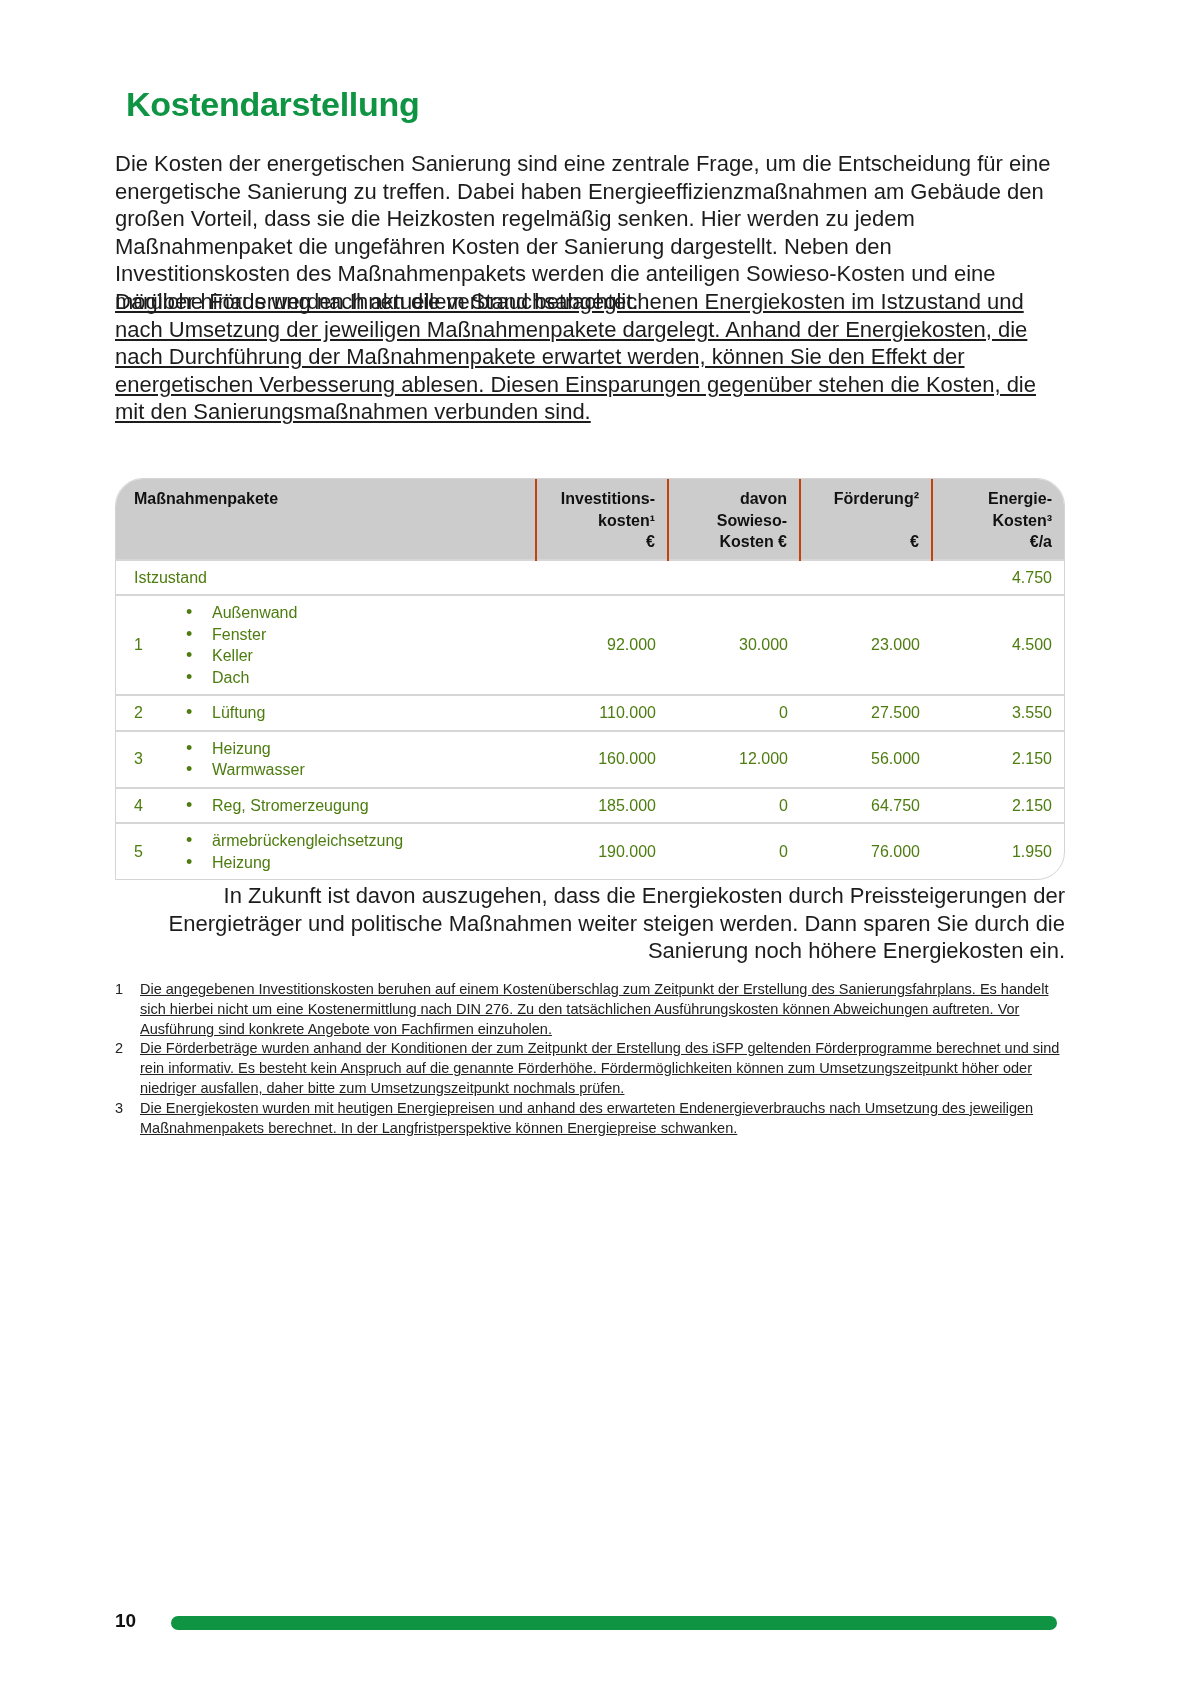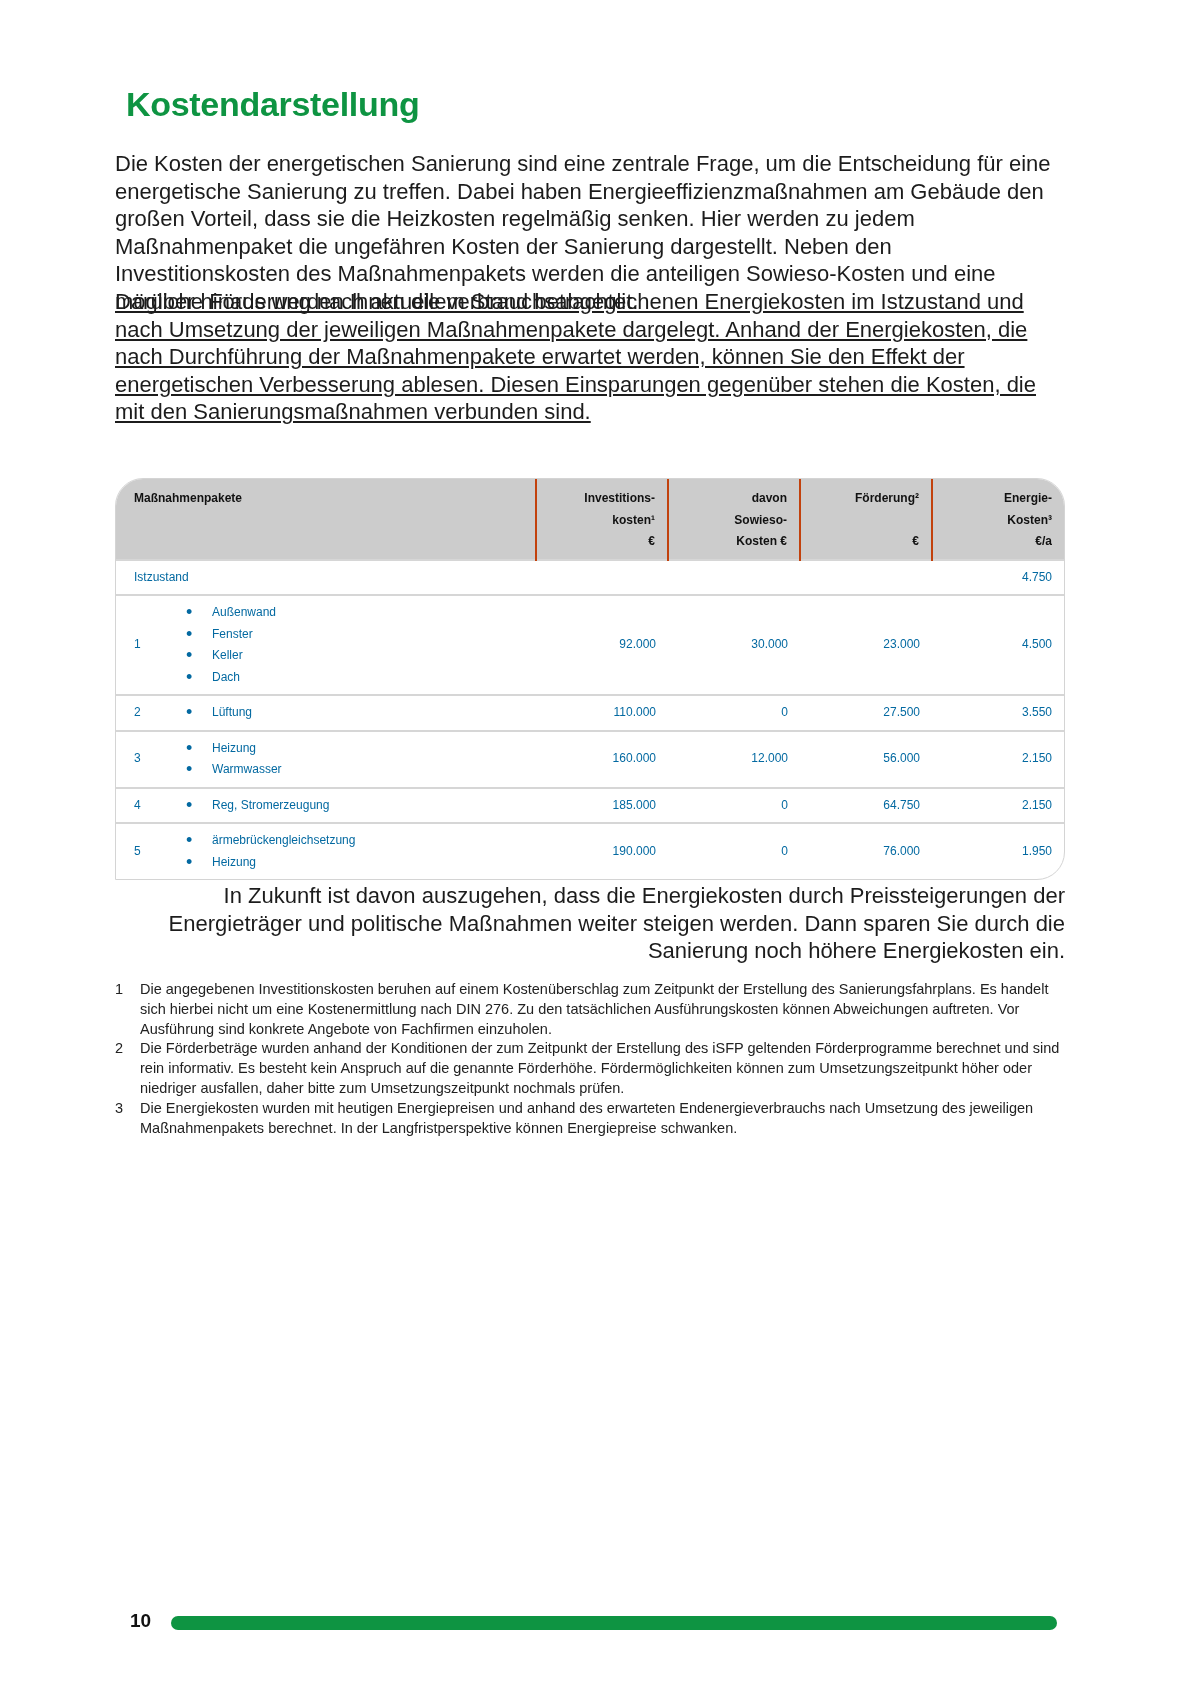--- a/index.html
+++ b/index.html
@@ -7,38 +7,38 @@
          font-family:"Liberation Sans", sans-serif; color:#1a1a1a; }
   .page { position:absolute; left:115px; width:950px; top:0; }
   h1 { position:absolute; top:74px; left:0; margin:11px; font-size:34px; font-weight:bold;
        color:#0e9442; letter-spacing:-0.3px; }
   .p { position:absolute; left:0; width:950px; margin:0; font-size:22px; line-height:27.6px; color:#1c1c1c; }
   #p1 { top:150px; }
   #p2 { top:288px;text-decoration:underline; }
   #p3 { top:882px;text-align:right; }
   .tbl { position:absolute; left:0; top:478px; width:950px; border:1.5px solid #d4d4d4;
          border-radius:28px 28px 28px 0; overflow:hidden; box-sizing:border-box; }
-  .tbl table { border-collapse:collapse; width:100%; font-size:12px; }
+  .tbl table { border-collapse:collapse; width:100%; font-size:16px; }
   .tbl thead th { background:#cccccc; font-weight:bold; vertical-align:top; padding:9px 12px 6px 12px;
                   line-height:21.5px; text-align:right; color:#111; height:64px; }
   .tbl thead th.first { text-align:left; padding-left:18px; }
   .tbl thead th.sep { border-left:2px solid #c2410c;text-align:right; }
-  .tbl tbody td { border-top:2px solid #d6d6d6; padding:6px 12px; line-height:21.5px; vertical-align:middle; color:#0369a1; }
+  .tbl tbody td { border-top:2px solid #d6d6d6; padding:6px 12px; line-height:21.5px; vertical-align:middle; color:#4d7c0f; }
   .tbl tbody td.num { text-align:right; width:108px; }
   .tbl tbody td.idx { width:28px; padding-left:18px; padding-right:0; }
   .tbl tbody td.desc { padding-left:22px; }
   .tbl tbody td.ist { padding-left:18px; }
   ul.b { list-style:none; margin:0; padding:0; }
   ul.b li { position:relative; padding-left:28px; }
   ul.b li::before { content:"\2022"; position:absolute; left:2px; top:0; font-size:18px; }
   .fn { position:absolute; left:0; top:980px; width:950px; font-size:14.5px; line-height:19.8px; color:#222; }
   .fn .row { display:flex; }
   .fn .n { width:25px; flex:none; }
-  .fn .t { flex:1; }
-  .footer-num { position:absolute; left:130px; top:1610px; font-size:19px; font-weight:bold; color:#111; }
+  .fn .t { flex:1;text-decoration:underline; }
+  .footer-num { position:absolute; left:115px; top:1610px; font-size:19px; font-weight:bold; color:#111; }
   .footer-bar { position:absolute; left:171px; top:1616px; width:886px; height:14px; border-radius:7px; background:#0e9442; }
 </style>
 </head>
 <body>
 
 <div class="page">
   <h1>Kostendarstellung</h1>
   <p class="p" id="p1">Die Kosten der energetischen Sanierung sind eine zentrale Frage, um die Entscheidung für eine energetische Sanierung zu treffen. Dabei haben Energieeffizienzmaßnahmen am Gebäude den großen Vorteil, dass sie die Heizkosten regelmäßig senken. Hier werden zu jedem Maßnahmenpaket die ungefähren Kosten der Sanierung dargestellt. Neben den Investitionskosten des Maßnahmenpakets werden die anteiligen Sowieso-Kosten und eine mögliche Förderung nach aktuellem Stand betrachtet.</p>
   <p class="p" id="p2">Darüber hinaus werden Ihnen die verbrauchsabgeglichenen Energiekosten im Istzustand und nach Umsetzung der jeweiligen Maßnahmenpakete dargelegt. Anhand der Energiekosten, die nach Durchführung der Maßnahmenpakete erwartet werden, können Sie den Effekt der energetischen Verbesserung ablesen. Diesen Einsparungen gegenüber stehen die Kosten, die mit den Sanierungsmaßnahmen verbunden sind.</p>
 

